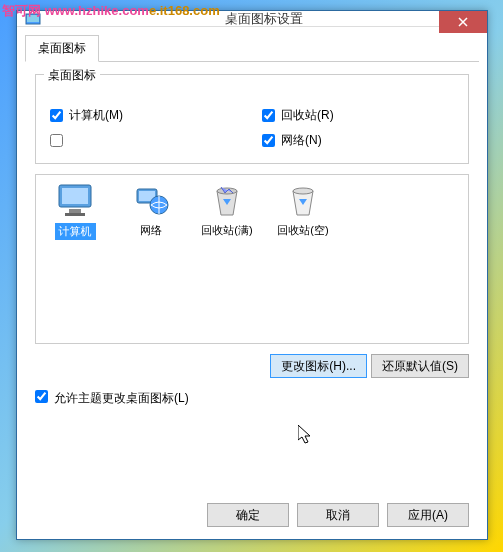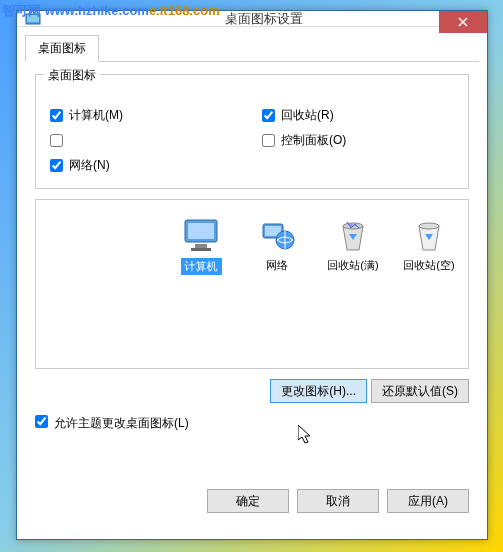--- a/index.html
+++ b/index.html
@@ -1,43 +1,43 @@
 <!DOCTYPE html>
 <html><head>
 <meta charset="utf-8">
 <style>
 * { box-sizing: border-box; margin: 0; padding: 0; }
 body { font-family: "Microsoft YaHei", "Segoe UI", sans-serif; font-size: 12px; background: linear-gradient(135deg, #4a9eff 0%, #87ceeb 50%, #ffd700 100%); width: 503px; height: 552px; overflow: hidden; position: relative; }
 .watermark { position: absolute; top: 2px; left: 2px; font-size: 13px; font-weight: bold; z-index: 100; }
-.watermark .w1 { color: #3b82f6; }
+.watermark .w1 { color: #ec4899; }
 .watermark .w2 { color: #cc8800; }
 .dialog { position: absolute; top: 10px; left: 16px; width: 472px; height: 530px; background: #fff; border: 1px solid #2c6aa0; box-shadow: 0 0 8px rgba(0,0,0,0.3); }
 .titlebar { height: 16px; background: #fff; border-bottom: 1px solid #ddd; display: flex; align-items: center; position: relative; }
 .titlebar-icon { width: 16px; height: 16px; margin-left: 8px; }
 .titlebar-text { flex: 1; text-align: center; font-size: 13px; color: #333; }
 .close-btn { width: 48px; height: 22px; background: #c75050; color: #fff; display: flex; align-items: center; justify-content: center; cursor: pointer; position: absolute; right: 0; top: 0; }
 .close-btn svg { width: 10px; height: 10px; }
 .tab-strip { margin: 8px 8px 0 8px; display: flex; border-bottom: 1px solid #ccc; }
 .tab { padding: 4px 12px; border: 1px solid #ccc; border-bottom: 1px solid #fff; background: #fff; margin-bottom: -1px; cursor: pointer; font-size: 12px; }
 .tab-content { padding: 12px 18px; }
 .groupbox { border: 1px solid #ccc; padding: 10px 14px 14px 14px; margin-bottom: 10px; position: relative; }
 .groupbox-title { position: absolute; top: -8px; left: 8px; background: #fff; padding: 0 4px; font-size: 12px; }
 .check-grid { display: grid; grid-template-columns: 1fr 1fr; gap: 8px 20px; margin-top: 22px; }
 .check-item { display: flex; align-items: center; gap: 6px; cursor: pointer; }
 .check-item input { width: 13px; height: 13px; }
-.icon-area { border: 1px solid #ccc; padding: 14px 10px; height: 170px; display: flex; gap: 18px; align-items: flex-start; justify-content: flex-end; }
+.icon-area { border: 1px solid #ccc; padding: 4px 10px; height: 170px; display: flex; gap: 18px; align-items: flex-start; }
 .icon-item { display: flex; flex-direction: column; align-items: center; width: 58px; cursor: pointer; }
 .icon-item.selected .icon-label { background: #3399ff; color: #fff; padding: 1px 4px; }
 .icon-img { width: 40px; height: 40px; margin-bottom: 4px; display: flex; align-items: center; justify-content: center; }
 .icon-label { font-size: 11px; text-align: center; white-space: nowrap; }
 .btn-row { display: flex; justify-content: flex-end; gap: 4px; margin-top: 10px; }
 .btn { min-width: 96px; height: 24px; border: 1px solid #aaa; background: #e5e5e5; cursor: pointer; font-size: 12px; padding: 0 10px; display: flex; align-items: center; justify-content: center; }
 .btn.focused { background: #d4e8f8; border-color: #3399ff; }
 .allow-theme { margin: 12px 0 9px 0; display: flex; align-items: flex-start; gap: 6px; }
-.dialog-buttons { position: absolute; bottom: 26px; right: 18px; display: flex; gap: 8px; }
+.dialog-buttons { position: absolute; bottom: 12px; right: 18px; display: flex; gap: 8px; }
 .dialog-buttons .btn { min-width: 82px; }
 .cursor { position: absolute; top: 425px; left: 298px; width: 16px; height: 22px; pointer-events: none; z-index: 50; }
 </style>
 </head>
 <body>
 
 <div class="watermark">
   <span class="w1">智可网</span> <span class="w1">www.hzhike.com</span><span class="w2">e.it168.com</span>
 </div>
 
@@ -68,24 +68,20 @@
         <label class="check-item">
           <input type="checkbox" checked="" style="">
           <span>计算机(M)</span>
         </label>
         <label class="check-item">
           <input type="checkbox" checked="" style="">
           <span>回收站(R)</span>
         </label>
         <label class="check-item">
           <input type="checkbox" style="">
-        </label>
-        <label class="check-item">
-          <input type="checkbox" style="">
-          <span>控制面板(O)</span>
         </label>
         <label class="check-item">
           <input type="checkbox" checked="" style="">
           <span>网络(N)</span>
         </label>
       </div>
     </div>
 
     <div class="icon-area">
       <div class="icon-item selected">

